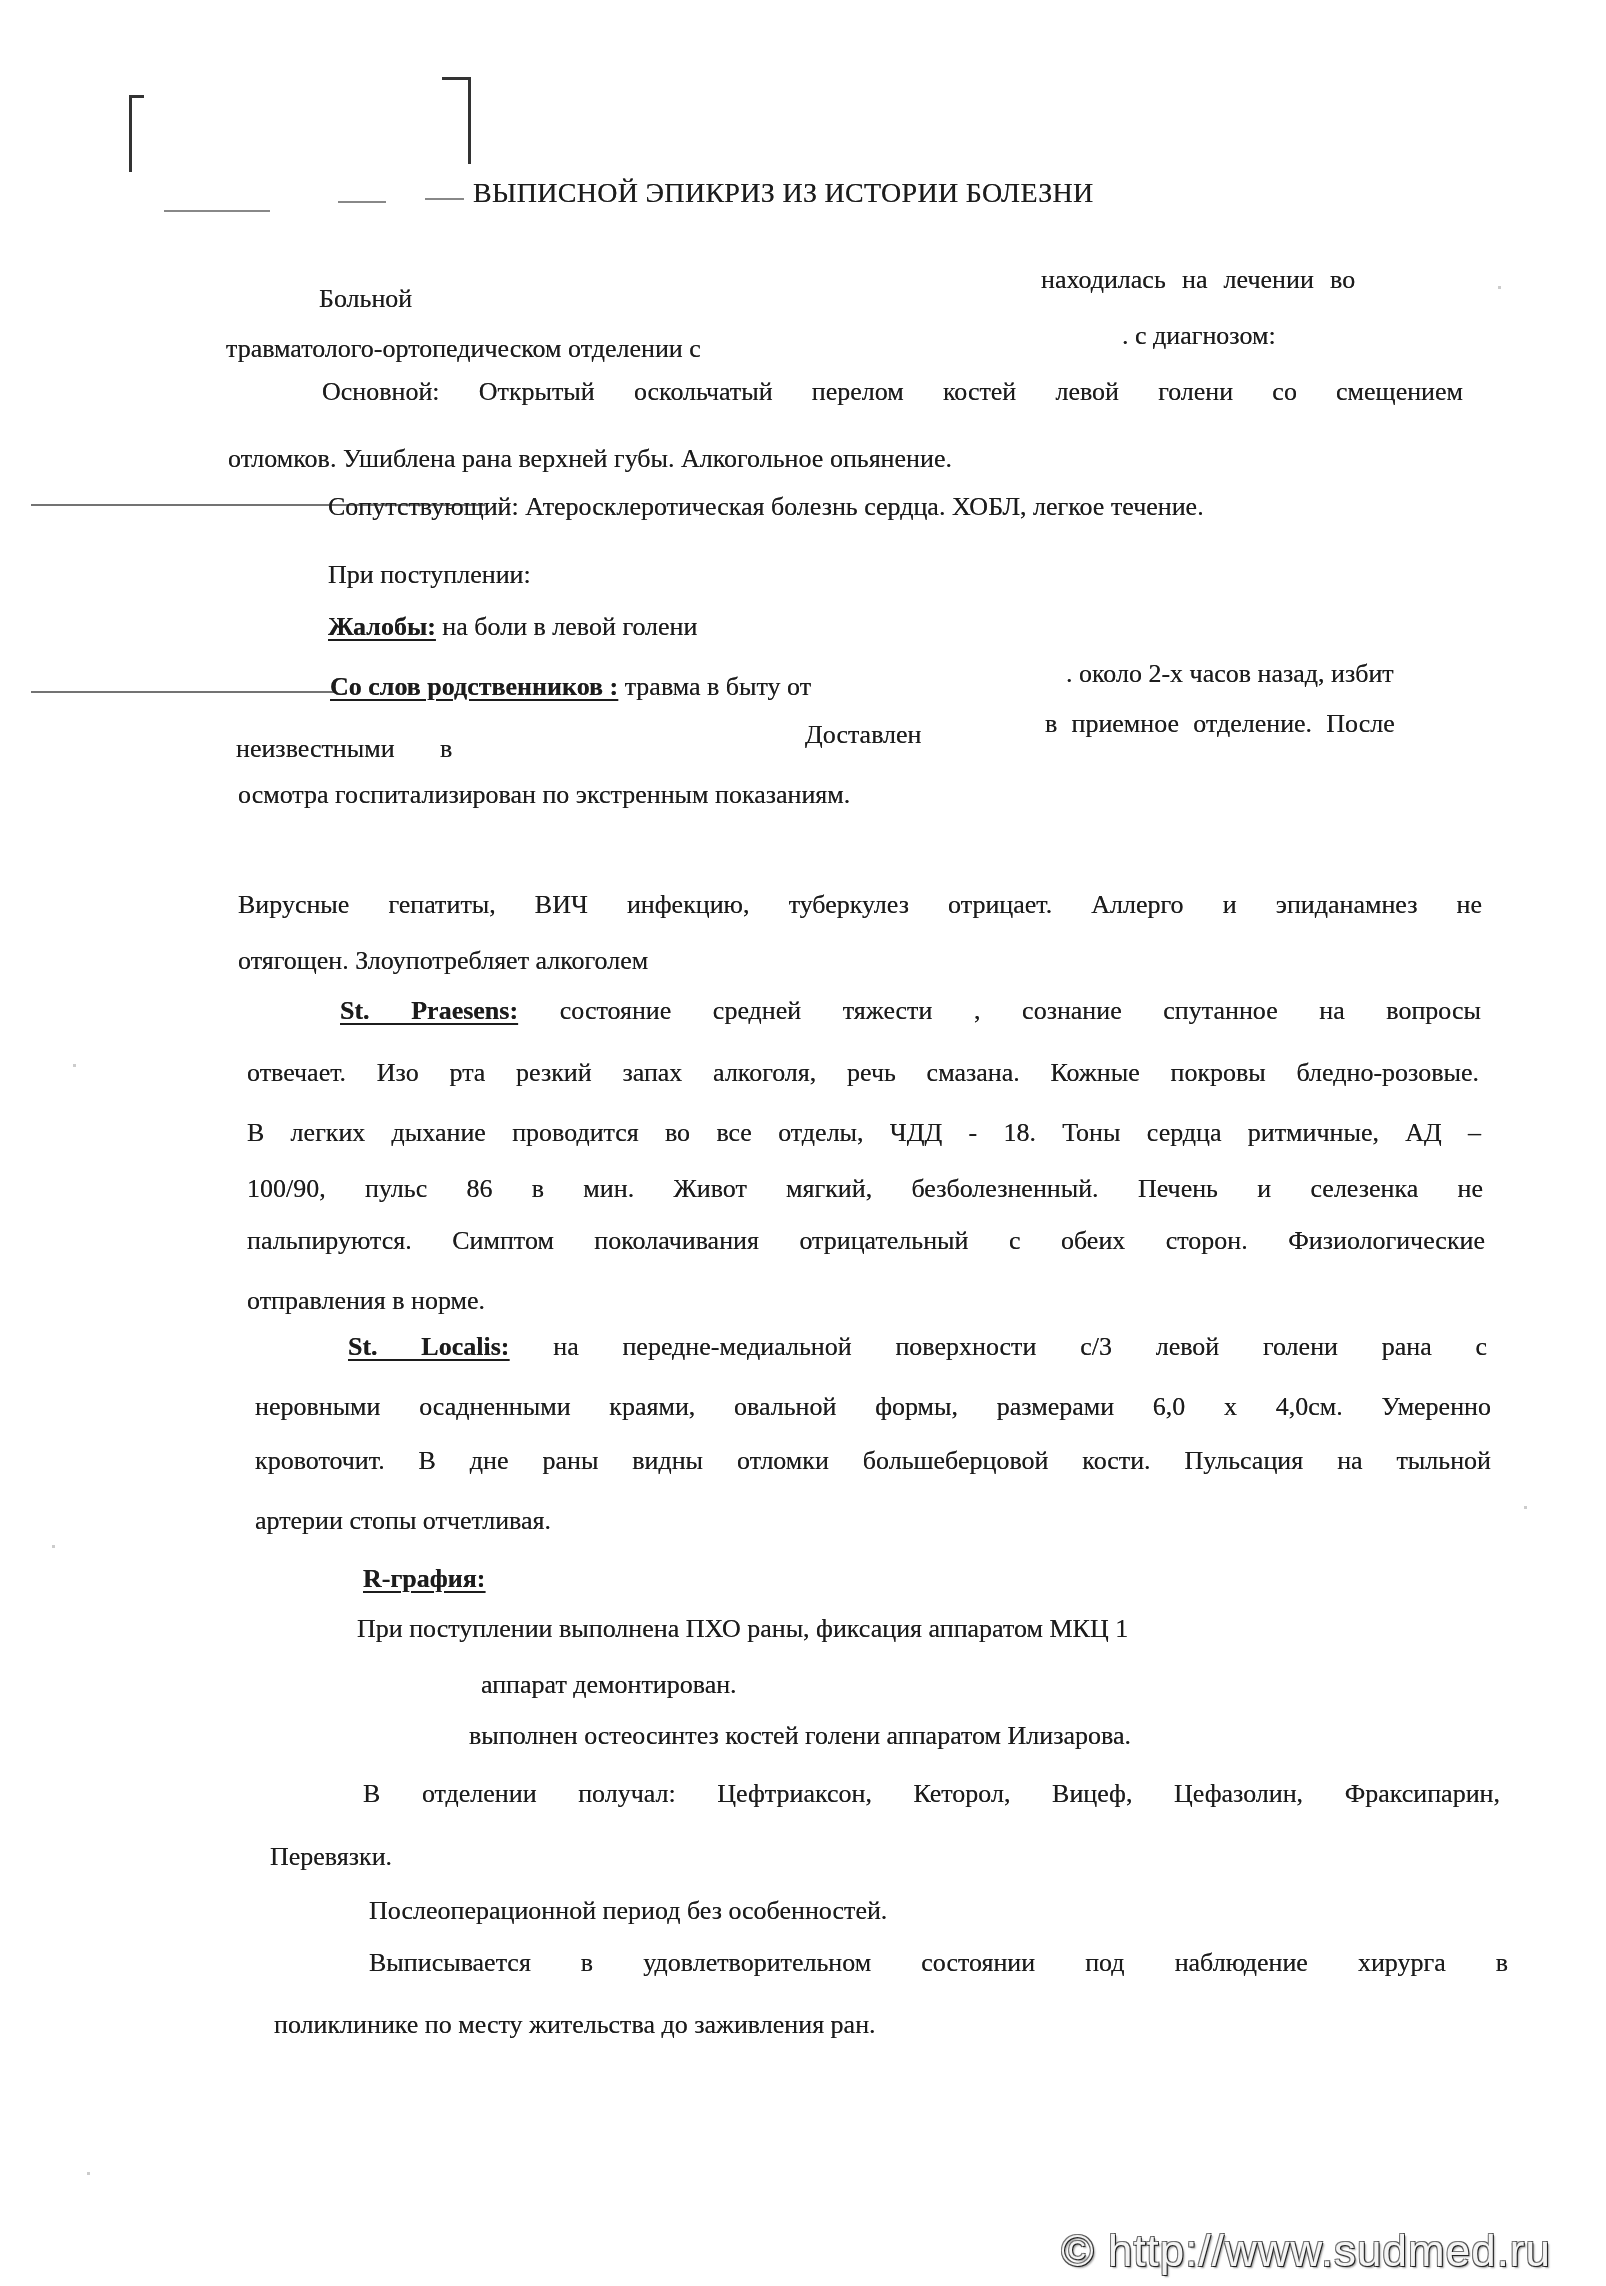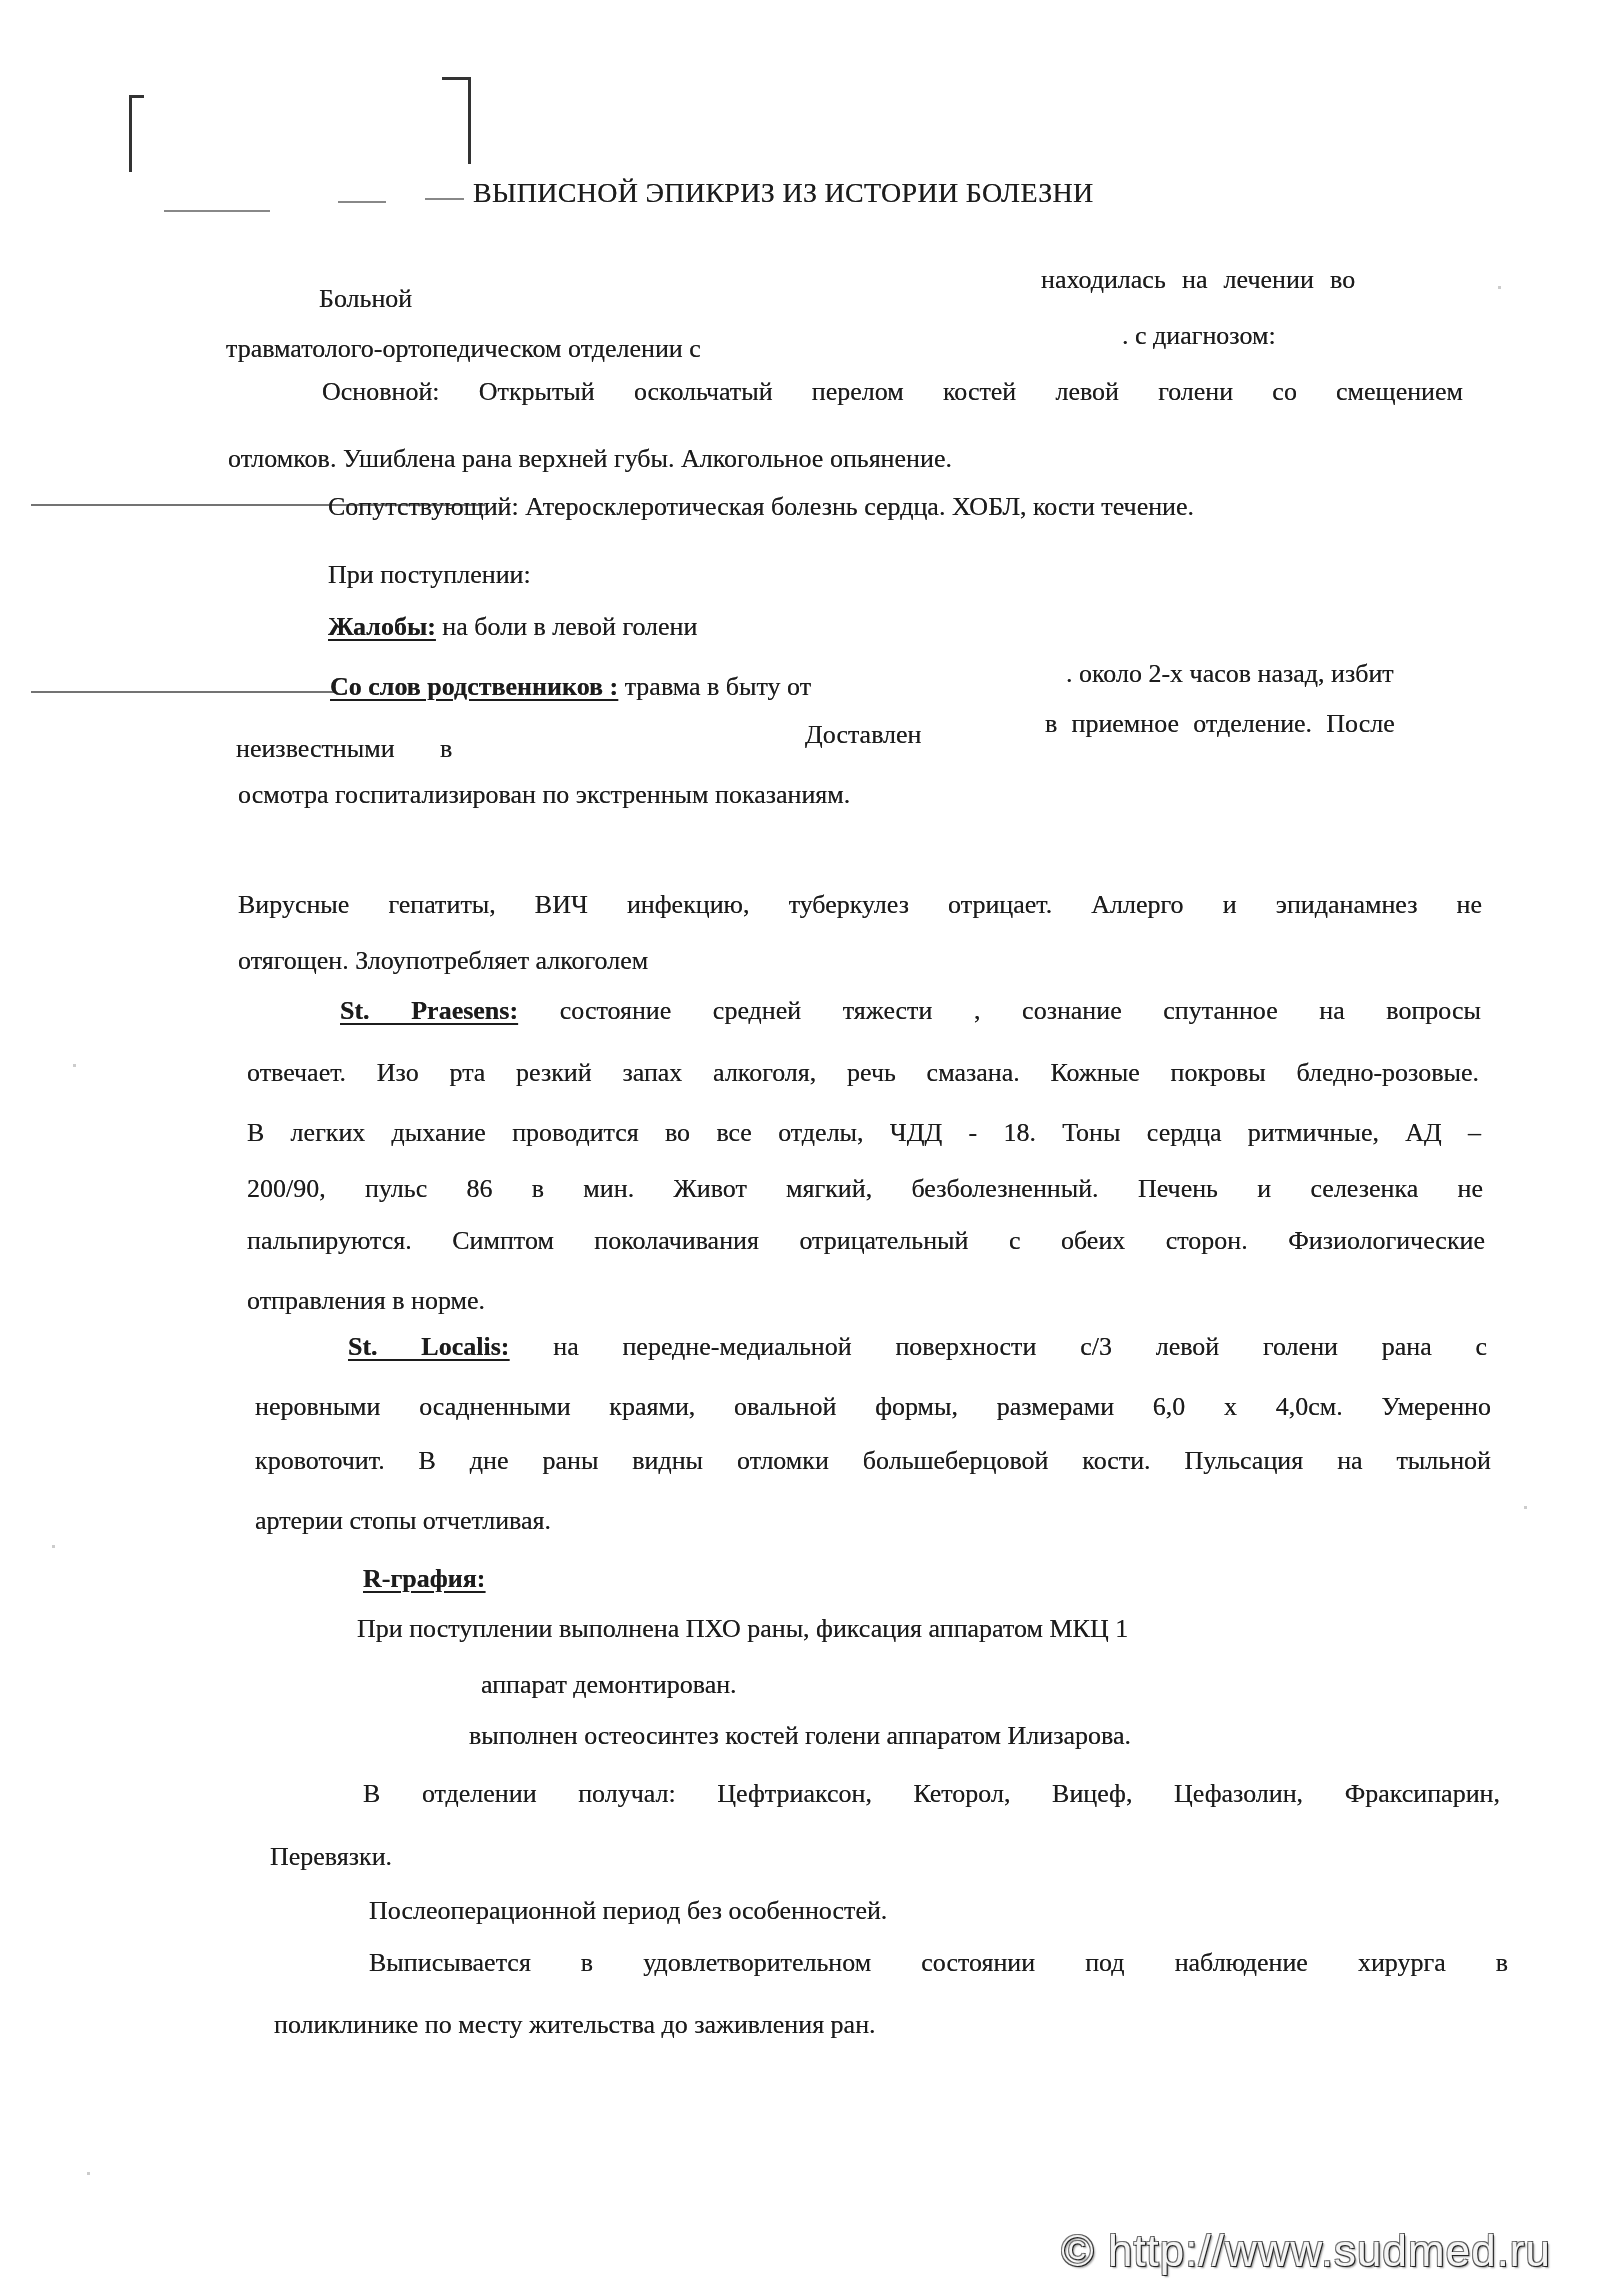--- a/index.html
+++ b/index.html
@@ -43,21 +43,21 @@
   <div class="ln title" style="left:473px;top:176px;">ВЫПИСНОЙ ЭПИКРИЗ ИЗ ИСТОРИИ БОЛЕЗНИ</div>
 
   <div class="ln" style="left:319px;top:282px;">Больной</div>
   <div class="ln" style="left:1041px;top:263px;word-spacing:9.7px;">находилась на лечении во</div>
   <div class="ln" style="left:226px;top:332px;">травматолого-ортопедическом отделении с</div>
   <div class="ln" style="left:1122px;top:319px;">. с диагнозом:</div>
 
   <div class="ln just" style="left:322px;top:375px;width:1141px;">Основной: Открытый оскольчатый перелом костей левой голени со смещением</div>
   <div class="ln" style="left:228px;top:442px;">отломков. Ушиблена рана верхней губы. Алкогольное опьянение.</div>
   <div class="hline" style="left:31px;top:504px;width:454px;"></div>
-  <div class="ln" style="left:328px;top:490px;">Сопутствующий: Атеросклеротическая болезнь сердца. ХОБЛ, кости течение.</div>
+  <div class="ln" style="left:328px;top:490px;">Сопутствующий: Атеросклеротическая болезнь сердца. ХОБЛ, легкое течение.</div>
 
   <div class="ln" style="left:328px;top:558px;">При поступлении:</div>
   <div class="ln" style="left:328px;top:610px;">
     <span class="u">Жалобы:</span>
     <span>на боли в левой голени</span>
   </div>
   <div class="hline" style="left:31px;top:691px;width:305px;"></div>
   <div class="ln" style="left:330px;top:670px;">
     <span class="u">Со слов родственников :</span>
     <span>травма в быту от</span>
@@ -70,21 +70,21 @@
 
   <div class="ln just" style="left:238px;top:888px;width:1244px;">Вирусные гепатиты, ВИЧ инфекцию, туберкулез отрицает. Аллерго и эпиданамнез не</div>
   <div class="ln" style="left:238px;top:944px;">отягощен. Злоупотребляет алкоголем</div>
 
   <div class="ln just" style="left:340px;top:994px;width:1141px;">
     <span class="u">St. Praesens:</span>
     <span>состояние средней тяжести , сознание спутанное на вопросы</span>
   </div>
   <div class="ln just" style="left:247px;top:1056px;width:1232px;">отвечает. Изо рта резкий запах алкоголя, речь смазана. Кожные покровы бледно-розовые.</div>
   <div class="ln just" style="left:247px;top:1116px;width:1234px;">В легких дыхание проводится во все отделы, ЧДД - 18. Тоны сердца ритмичные, АД –</div>
-  <div class="ln just" style="left:247px;top:1172px;width:1236px;">200/90, пульс 86 в мин. Живот мягкий, безболезненный. Печень и селезенка не</div>
+  <div class="ln just" style="left:247px;top:1172px;width:1236px;">100/90, пульс 86 в мин. Живот мягкий, безболезненный. Печень и селезенка не</div>
   <div class="ln just" style="left:247px;top:1224px;width:1238px;">пальпируются. Симптом поколачивания отрицательный с обеих сторон. Физиологические</div>
   <div class="ln" style="left:247px;top:1284px;">отправления в норме.</div>
 
   <div class="ln just" style="left:348px;top:1330px;width:1139px;">
     <span class="u">St. Localis:</span>
     <span>на передне-медиальной поверхности с/3 левой голени рана с</span>
   </div>
   <div class="ln just" style="left:255px;top:1390px;width:1236px;">неровными осадненными краями, овальной формы, размерами 6,0 х 4,0см. Умеренно</div>
   <div class="ln just" style="left:255px;top:1444px;width:1236px;">кровоточит. В дне раны видны отломки большеберцовой кости. Пульсация на тыльной</div>
   <div class="ln" style="left:255px;top:1504px;">артерии стопы отчетливая.</div>

